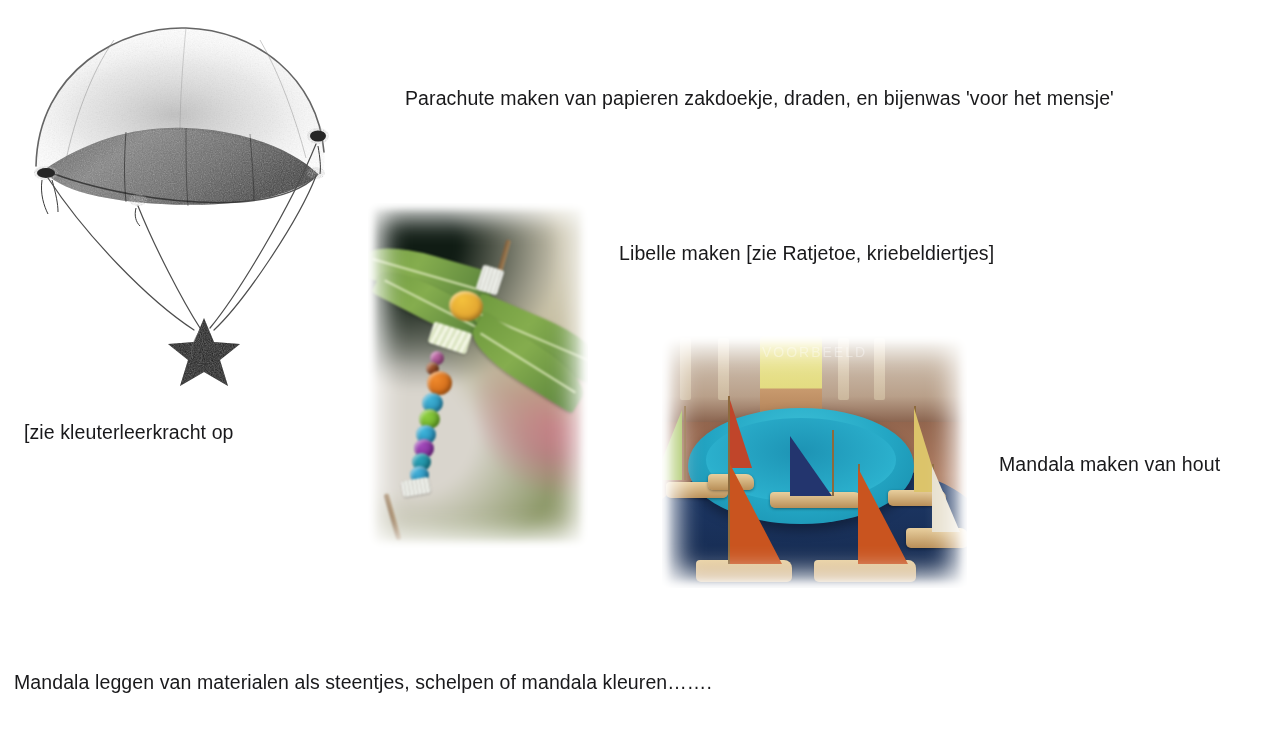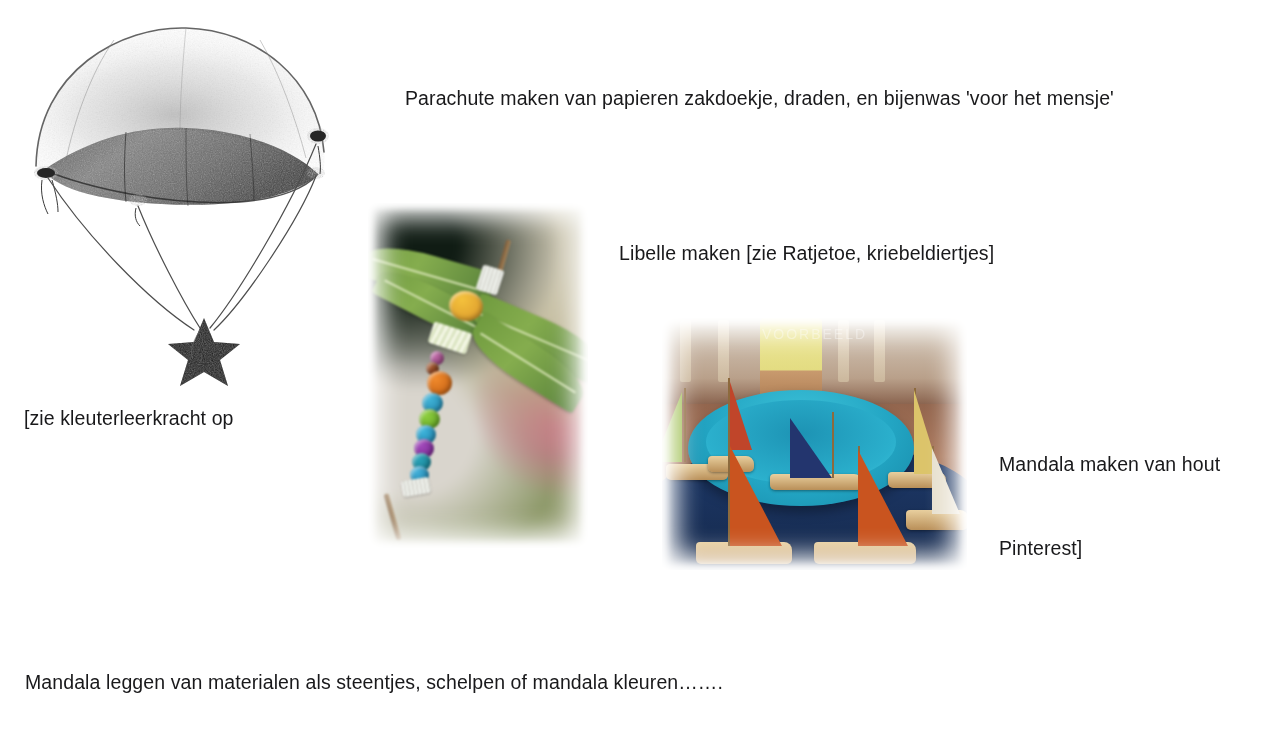--- a/index.html
+++ b/index.html
@@ -27,22 +27,22 @@
     font-size: 19.5px;
     font-weight: 400;
     line-height: 28px;
     color: #19191b;
     letter-spacing: 0.1px;
     white-space: pre;
   }
   #cap-parachute { left: 365px;  top: 84px; margin-left: 40px;  }
   #cap-libelle   { left: 619px;  top: 202px; margin-top: 37px; }
   #cap-bootje    { left: 999px;  top: 394px; }
-  #cap-zie       { left: 24px;   top: 404px; }
-  #cap-mandala   { left: 25px;   top: 668px; }
+  #cap-zie       { left: 24px;   top: 418px; }
+  #cap-mandala   { left: 14px;   top: 668px; }
   .caption .line { display: block; }
 
   
   #parachute-figure {
     position: absolute;
     left: 18px;
     top: 18px;
     width: 330px;
     height: 375px;
   }
@@ -55,21 +55,21 @@
     top: 203px;
     width: 220px;
     height: 345px;
     overflow: hidden;
     background: #e9e9e4;
   }
   
   #photo-boats {
     position: absolute;
     left: 662px;
-    top: 318px;
+    top: 336px;
     width: 305px;
     height: 252px;
     overflow: hidden;
     background: #4d7c0f;
   }
   .photo-inner { position: absolute; inset: 0; }
   .vignette {
     position: absolute;
     inset: 0;
     pointer-events: none;
@@ -376,20 +376,19 @@
         <div class="mast" style="left:26px; height:68px; bottom:16px;"></div>
         <div class="sail" style="left:26px; bottom:16px; border-width:66px 0 0 28px; border-color:transparent transparent transparent #e7e0cf;"></div>
       </div>
 
       <div class="vignette"></div>
     </div>
   </div>
 
   <div class="caption" id="cap-bootje">
     <span class="line">Mandala maken van hout</span>
-    <span class="line">Pinterest]</span>
   </div>
 
   <div class="caption" id="cap-zie">[zie kleuterleerkracht op</div>
 
   <div class="caption" id="cap-mandala">Mandala leggen van materialen als steentjes, schelpen of mandala kleuren…….</div>
 
 </div>
 
 </body></html>

